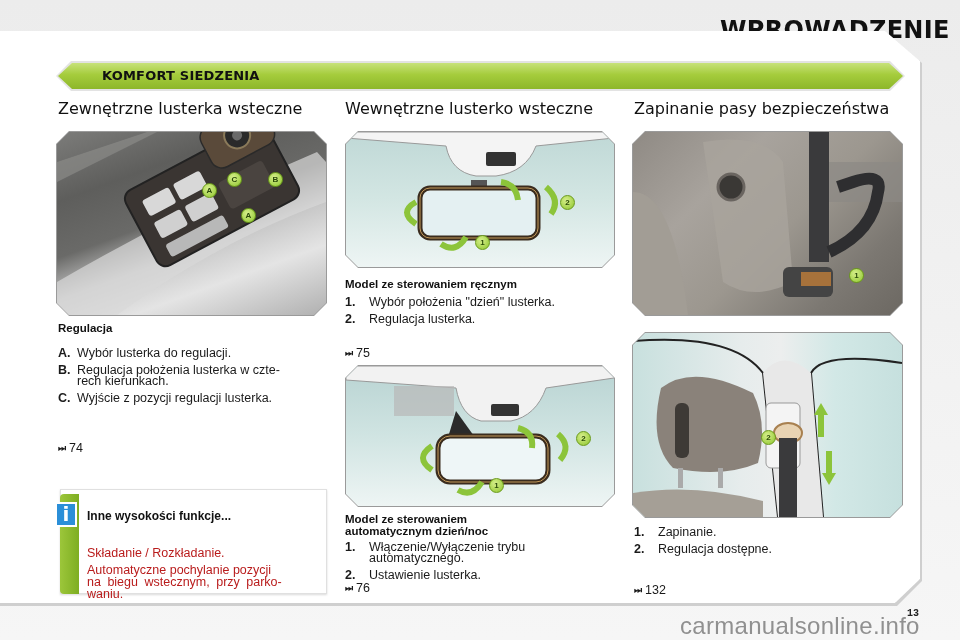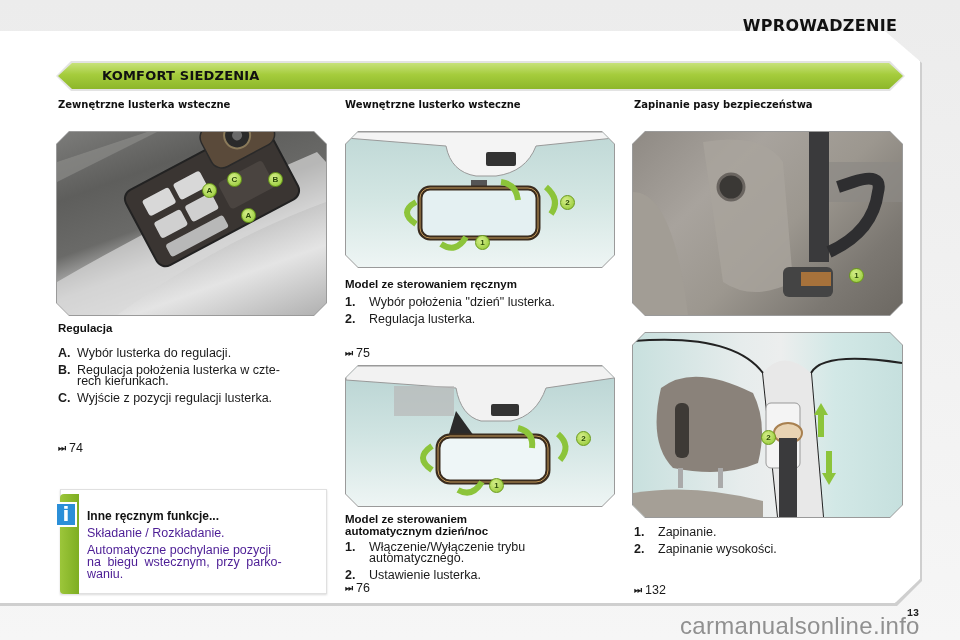--- a/index.html
+++ b/index.html
@@ -6,21 +6,21 @@
     html, body { width: 960px; height: 640px; overflow: hidden; }
     body {
       position: relative;
       background: linear-gradient(180deg, #ececec 0%, #f2f2f2 60%, #f6f6f6 100%);
       font-family: "Liberation Sans", sans-serif;
       color: #1a1a1a;
     }
     .page-title {
       position: absolute; top: 16px; left: 720px; width: 200px;
       font-family: "DejaVu Sans", sans-serif;
-      font-weight: bold; font-size: 16px; letter-spacing: 0.3px;
+      font-weight: bold; font-size: 24px; letter-spacing: 0.3px;
       color: #111; text-align: center;
     }
     .sheet {
       position: absolute; left: 0; top: 31px; width: 920px; height: 572px;
       background: #ffffff;
       clip-path: polygon(0 0, 885px 0, 920px 30px, 920px 548px, 895px 572px, 0 572px);
       box-shadow: 0 2px 4px rgba(0,0,0,0.2);
     }
     .sheet-shadow {
       position: absolute; left: 0; top: 33px; width: 922px; height: 573px;
@@ -38,21 +38,21 @@
       clip-path: polygon(15px 0, 834px 0, 849px 15px, 834px 30px, 15px 30px, 0 15px);
     }
     .banner-label {
       position: absolute; left: 102px; top: 68px;
       font-family: "DejaVu Sans", sans-serif;
       font-weight: bold; font-size: 13px; color: #111; letter-spacing: 0.2px;
     }
     .col-heading {
       position: absolute; top: 99px;
       font-family: "DejaVu Sans", sans-serif;
-      font-weight: bold; font-size: 10px; color: #111;
+      font-weight: normal; font-size: 16px; color: #111;
       white-space: nowrap;
     }
     .photo {
       position: absolute;
       border: 1px solid #9a9a9a;
       clip-path: polygon(12px 0, calc(100% - 12px) 0, 100% 12px, 100% calc(100% - 12px), calc(100% - 12px) 100%, 12px 100%, 0 calc(100% - 12px), 0 12px);
       overflow: hidden;
     }
     .photo-frame {
       position: absolute;
@@ -60,21 +60,21 @@
       clip-path: polygon(13px 0, calc(100% - 13px) 0, 100% 13px, 100% calc(100% - 13px), calc(100% - 13px) 100%, 13px 100%, 0 calc(100% - 13px), 0 13px);
     }
     .callout {
       position: absolute; width: 15px; height: 15px; border-radius: 50%;
       background: radial-gradient(circle at 40% 35%, #d8f08c, #8cc42c);
       border: 1px solid #6a9a1a;
       font-size: 8px; font-weight: bold; color: #2a4a08;
       display: flex; align-items: center; justify-content: center;
       font-family: "Liberation Sans", sans-serif;
     }
-    .text { position: absolute; font-size: 12.5px; line-height: 13px; color: #4c1d95; }
+    .text { position: absolute; font-size: 12.5px; line-height: 13px; color: #b91c1c; margin-top: 20px; }
     .subhead { position: absolute; font-weight: bold; font-size: 11.5px; line-height: 13px; color: #111; font-family: "Liberation Sans", sans-serif; }
     .item { position: absolute; font-size: 12.5px; line-height: 12px; }
     .item .marker { position: absolute; left: 0; top: 0; font-weight: bold; }
     .item .body { position: absolute; left: 24px; top: 0; }
     .ref { position: absolute; font-size: 12.5px; display: flex; align-items: center; gap: 5px; }
     .ref-icon { font-size: 9px; letter-spacing: -2px; font-weight: bold; }
     .info-box {
       position: absolute; left: 60px; top: 489px; width: 267px; height: 105px;
       background: #ffffff;
       border: 1px solid #e0e0e0;
@@ -159,21 +159,21 @@
 </div>
 
 <div class="ref" style="left:58px; top:441px;">
   <span class="ref-icon">⏭</span>
   <span>74</span>
 </div>
 
 <div class="info-box"></div>
 <div class="info-bar"></div>
 <div class="info-icon">i</div>
-<div class="subhead" style="left:87px; top:510px; font-size:12px;">Inne ręcznym funkcje...</div>
+<div class="subhead" style="left:87px; top:510px; font-size:12px;">Inne wysokości funkcje...</div>
 <div class="text" style="left:87px; top:527px;">Składanie / Rozkładanie.</div>
 <div class="text" style="left:87px; top:544px;">Automatyczne pochylanie pozycji</div>
 <div class="text" style="left:87px; top:556px; word-spacing:3px;">na biegu wstecznym, przy parko-</div>
 <div class="text" style="left:87px; top:568px;">waniu.</div>
 
 <div class="col-heading" style="left:345px;">Wewnętrzne lusterko wsteczne</div>
 
 <div class="photo-frame" style="left:345px; top:131px; width:270px; height:137px;"></div>
 <div class="photo" style="left:346px; top:132px; width:268px; height:135px; border:none;
      background: linear-gradient(180deg, #bfd8d6 0%, #d3e6e3 50%, #eef5f4 100%);">
@@ -281,21 +281,21 @@
   </svg>
   <div class="callout" style="left:128px; top:97px;">2</div>
 </div>
 
 <div class="item" style="left:634px; top:526px; width:270px; height:13px;">
   <span class="marker">1.</span>
   <span class="body">Zapinanie.</span>
 </div>
 <div class="item" style="left:634px; top:543px; width:270px; height:13px;">
   <span class="marker">2.</span>
-  <span class="body">Zapinanie wysokości.</span>
+  <span class="body">Regulacja dostępne.</span>
 </div>
 <div class="ref" style="left:634px; top:583px;">
   <span class="ref-icon">⏭</span>
   <span>132</span>
 </div>
 
 <div class="watermark">carmanualsonline.info</div>
 <div class="page-num">13</div>
 
 </body></html>

